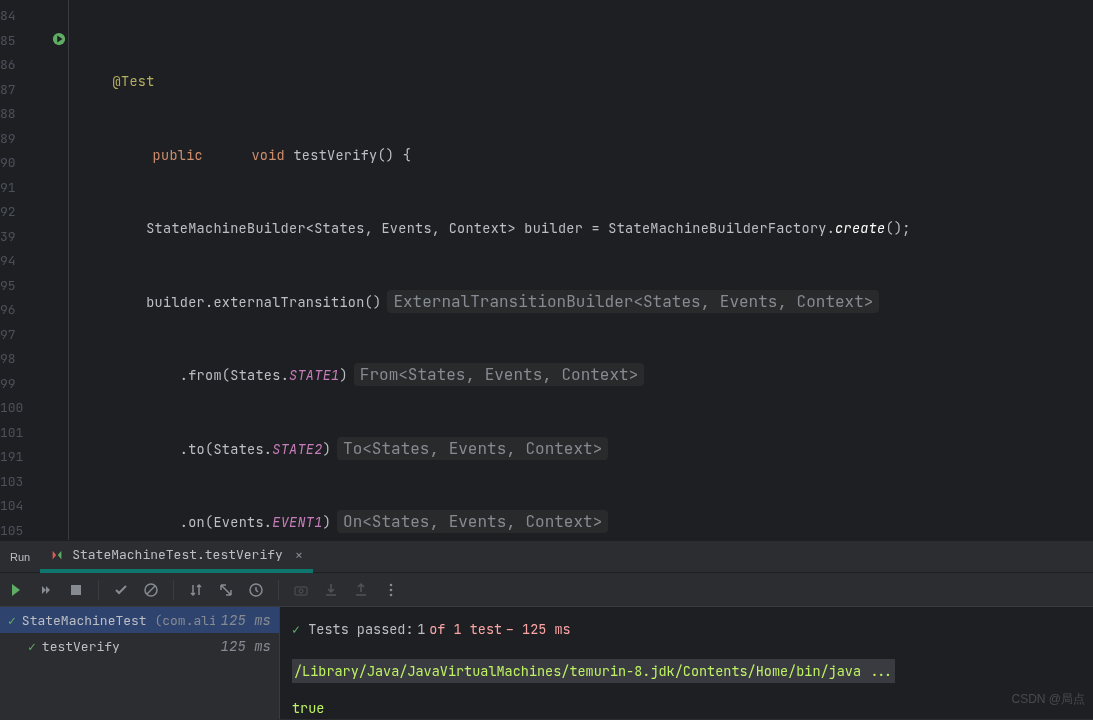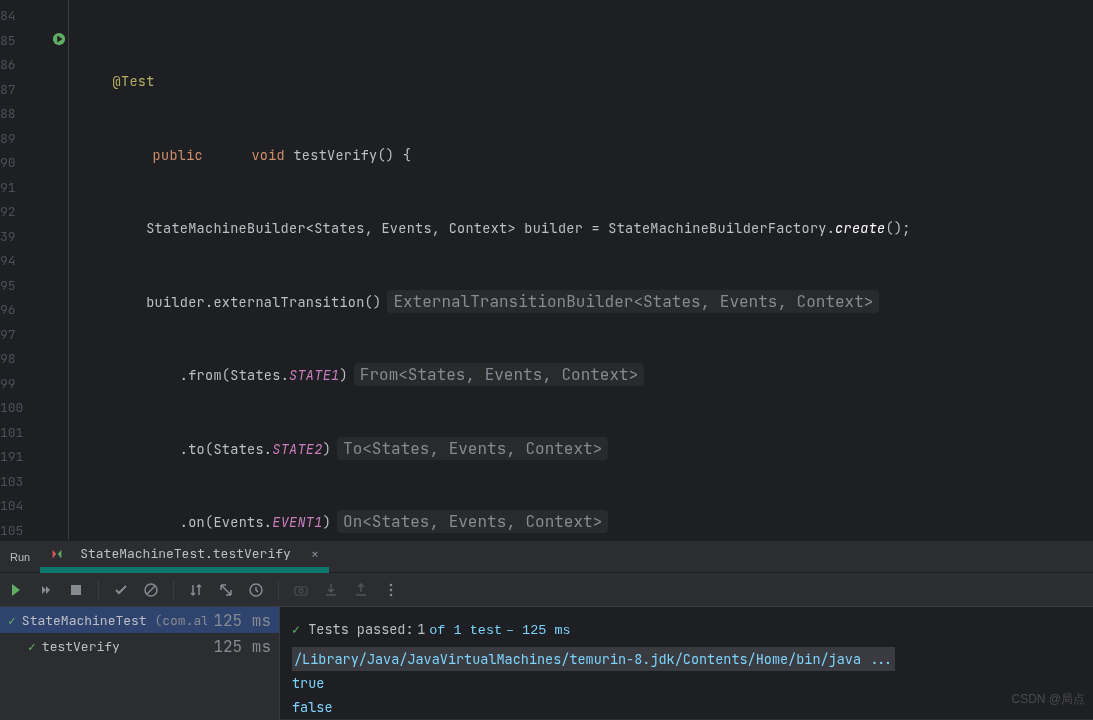--- a/index.html
+++ b/index.html
@@ -80,24 +80,24 @@
     }
     .run-label {
       padding: 0 10px;
       color: #bcbec4;
       font-size: 11px;
       font-family: -apple-system, sans-serif;
     }
     .run-tab {
       display: flex;
       align-items: center;
-      gap: 16px;
+      gap: 8px;
       padding: 0 10px;
       height: 32px;
-      border-bottom: 6px solid #0f766e;
+      border-bottom: 4px solid #0f766e;
       color: #bcbec4;
       font-size: 13px;
       font-family: -apple-system, sans-serif;
       justify-content: center;
     }
     .run-tab-icon {
       width: 14px;
       height: 14px;
     }
     .close-x {
@@ -157,43 +157,44 @@
     .tree-label {
       flex: 1;
       white-space: nowrap;
       overflow: hidden;
     }
     .tree-pkg {
       color: #868a91;
     }
     .tree-time {
       color: #868a91;
-      font-size: 16px;
+      font-size: 14px;
+      font-style: italic;
     }
     .console {
       flex: 1;
       background: #1e1f22;
       padding: 6px 12px;
       font-size: 13.5px;
       line-height: 24px;
     }
     .console-header {
       color: #bcbec4;
       padding: 4px 0;
       font-family: -apple-system, sans-serif;
     }
     .console-header .passed {
       color: #5fad65;
     }
     .console-header .dim {
-      color: #7dd3fc;
-      font-family: Liberation Mono, monospace;
+      color: #fca5a5;
     }
     .console-line {
-      color: #7dd3fc;
+      color: #bef264;
+      margin-top: 13px;
     }
     .console-cmd {
       background: #393b40;
       display: inline-block;
       padding: 0 2px;
     }
     .watermark {
       position: absolute;
       bottom: 12px;
       right: 8px;

